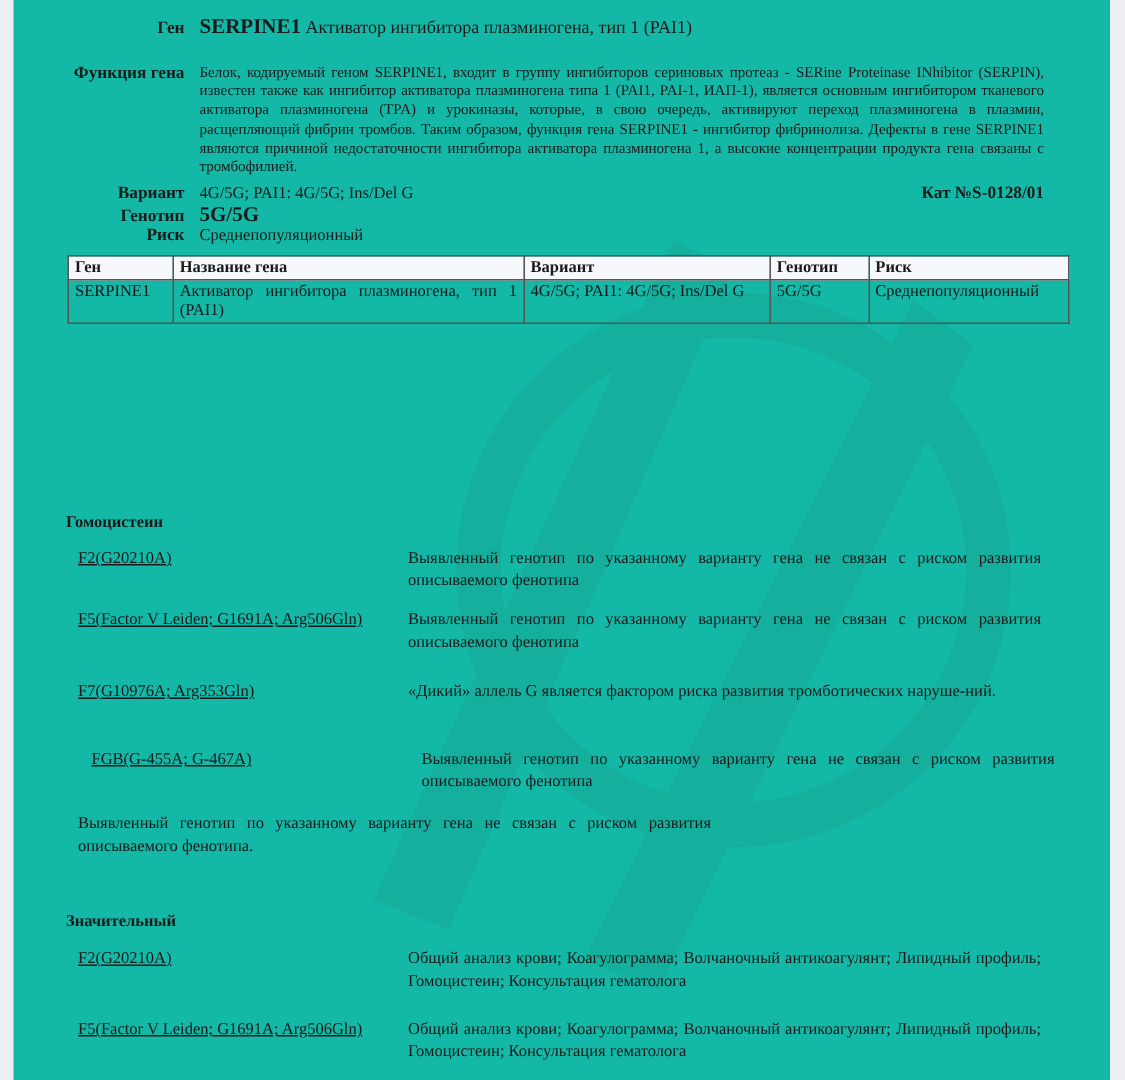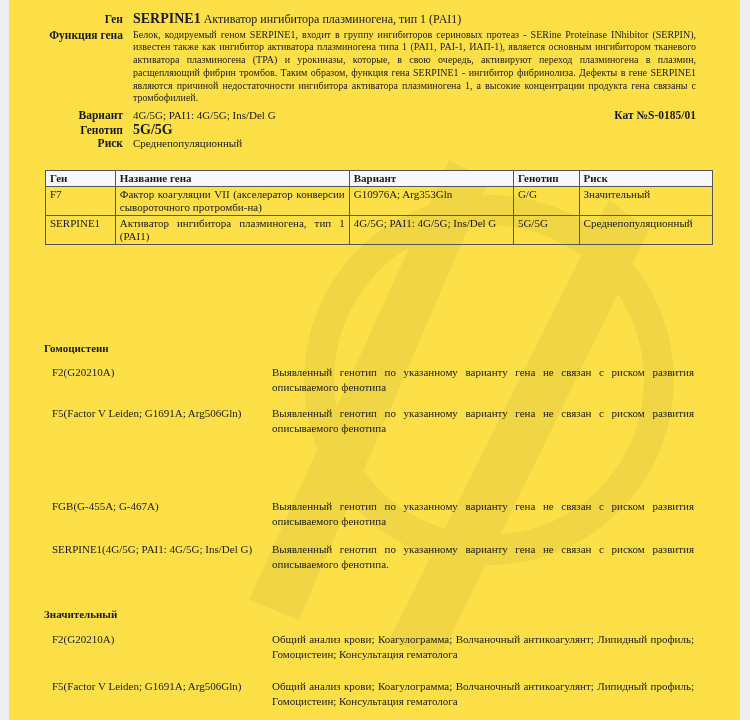--- a/index.html
+++ b/index.html
@@ -1,61 +1,61 @@
 <!DOCTYPE html>
 <html><head>
 <meta charset="utf-8">
 <style>
   html, body { margin:0; padding:0; }
   body { width:750px; height:720px; overflow:hidden; background:#eceef1; font-family:"Liberation Serif", serif; color:#1a1a1a; }
-  .page { position:absolute; left:9px; top:0; width:731px; height:720px; background:#fde047; overflow:hidden; }
+  .page { position:absolute; left:9px; top:0; width:731px; height:720px; background:#14b8a6; overflow:hidden; }
   .wm { position:absolute; left:180px; top:80px; width:500px; height:600px; pointer-events:none; opacity:0.06; }
   .hdr { position:absolute; left:0; top:12px; width:731px; font-size:11px; line-height:13.5px; }
   .row { display:flex; }
   .lbl { width:124px; text-align:right; font-weight:bold; font-size:11.5px; padding-right:10px; box-sizing:border-box; flex:none; }
   .val { width:560px; text-align:justify; }
   .gene-title { font-size:14px; font-weight:bold; }
   .genotype-big { font-size:14px; font-weight:bold; }
   .cat { position:absolute; right:44px; font-weight:bold; font-size:11.5px; }
   table { position:absolute; left:36px; top:170px; width:668px; border-collapse:collapse; font-size:11px; line-height:13px; }
   table, th, td { border:1px solid #555; }
   th { text-align:left; font-weight:bold; padding:1px 4px; background:#f6f8fb; }
   td { padding:1px 4px; vertical-align:top; }
   td.just { text-align:justify; }
   .sec { position:absolute; left:35px; font-size:11px; font-weight:bold; }
   .item { position:absolute; left:43px; width:660px; display:flex; font-size:11px; line-height:15px; }
-  .item .k { width:220px; flex:none; text-align:justify; text-align-last:left; padding-right:12px; box-sizing:border-box; }
+  .item .k { width:220px; flex:none; text-align:justify; text-align-last:left; padding-right:12px; box-sizing:border-box;text-decoration:underline; }
   .item .d { width:422px; text-align:justify; }
 </style>
 </head>
 <body>
 
 <div class="page">
   <svg class="wm" viewBox="0 0 500 600">
     <path d="M60 520 L260 80 L300 100 L110 540 Z" fill="#333"></path>
     <path d="M200 560 L420 120 L460 150 L250 580 Z" fill="#333"></path>
     <circle cx="300" cy="300" r="170" fill="none" stroke="#333" stroke-width="30"></circle>
   </svg>
 
   <div class="hdr">
     <div class="row" style="align-items:baseline;">
       <div class="lbl">Ген</div>
       <div class="val" style="font-size:12px;">
         <span class="gene-title">SERPINE1</span>
         <span>Активатор ингибитора плазминогена, тип 1 (PAI1)</span>
       </div>
     </div>
-    <div class="row" style="margin-top:2px;">
+    <div class="row" style="margin-top:16px;">
       <div class="lbl">Функция гена</div>
       <div class="val" style="font-size:10px; line-height:12.8px; width:563px;">Белок, кодируемый геном SERPINE1, входит в группу ингибиторов сериновых протеаз - SERine Proteinase INhibitor (SERPIN), известен также как ингибитор активатора плазминогена типа 1 (PAI1, PAI-1, ИАП-1), является основным ингибитором тканевого активатора плазминогена (TPA) и урокиназы, которые, в свою очередь, активируют переход плазминогена в плазмин, расщепляющий фибрин тромбов. Таким образом, функция гена SERPINE1 - ингибитор фибринолиза. Дефекты в гене SERPINE1 являются причиной недостаточности ингибитора активатора плазминогена 1, а высокие концентрации продукта гена связаны с тромбофилией.</div>
     </div>
     <div class="row" style="margin-top:4px; position:relative;">
       <div class="lbl">Вариант</div>
       <div class="val">4G/5G; PAI1: 4G/5G; Ins/Del G</div>
-      <div class="cat">Кат №S-0185/01</div>
+      <div class="cat">Кат №S-0128/01</div>
     </div>
     <div class="row" style="align-items:baseline;">
       <div class="lbl">Генотип</div>
       <div class="val genotype-big">5G/5G</div>
     </div>
     <div class="row">
       <div class="lbl">Риск</div>
       <div class="val">Среднепопуляционный</div>
     </div>
   </div>
@@ -72,51 +72,47 @@
       <tr>
         <th>Ген</th>
         <th>Название гена</th>
         <th>Вариант</th>
         <th>Генотип</th>
         <th>Риск</th>
       </tr>
     </thead>
     <tbody>
       <tr>
-        <td>F7</td>
-        <td class="just">Фактор коагуляции VII (акселератор конверсии сывороточного протромби-на)</td>
-        <td class="just">G10976A; Arg353Gln</td>
-        <td>G/G</td>
-        <td>Значительный</td>
-      </tr>
-      <tr>
         <td>SERPINE1</td>
         <td class="just">Активатор ингибитора плазминогена, тип 1 (PAI1)</td>
         <td class="just">4G/5G; PAI1: 4G/5G; Ins/Del G</td>
         <td>5G/5G</td>
         <td>Среднепопуляционный</td>
       </tr>
     </tbody>
   </table>
 
   <div class="sec" style="top:342px;">Гомоцистеин</div>
   <div class="item" style="top:365px;">
     <div class="k">F2(G20210A)</div>
     <div class="d">Выявленный генотип по указанному варианту гена не связан с риском развития описываемого фенотипа</div>
   </div>
   <div class="item" style="top:406px;">
     <div class="k">F5(Factor V Leiden; G1691A; Arg506Gln)</div>
     <div class="d">Выявленный генотип по указанному варианту гена не связан с риском развития описываемого фенотипа</div>
   </div>
-  <div class="item" style="top:499px;">
+  <div class="item" style="top:454px;">
+    <div class="k">F7(G10976A; Arg353Gln)</div>
+    <div class="d">«Дикий» аллель G является фактором риска развития тромботических наруше-ний.</div>
+  </div>
+  <div class="item" style="top:499px;justify-content:center;">
     <div class="k">FGB(G-455A; G-467A)</div>
     <div class="d">Выявленный генотип по указанному варианту гена не связан с риском развития описываемого фенотипа</div>
   </div>
   <div class="item" style="top:542px;">
-    <div class="k">SERPINE1(4G/5G; PAI1: 4G/5G; Ins/Del G)</div>
     <div class="d">Выявленный генотип по указанному варианту гена не связан с риском развития описываемого фенотипа.</div>
   </div>
 
   <div class="sec" style="top:608px;">Значительный</div>
   <div class="item" style="top:632px;">
     <div class="k">F2(G20210A)</div>
     <div class="d">Общий анализ крови; Коагулограмма; Волчаночный антикоагулянт; Липидный профиль; Гомоцистеин; Консультация гематолога</div>
   </div>
   <div class="item" style="top:679px;">
     <div class="k">F5(Factor V Leiden; G1691A; Arg506Gln)</div>

